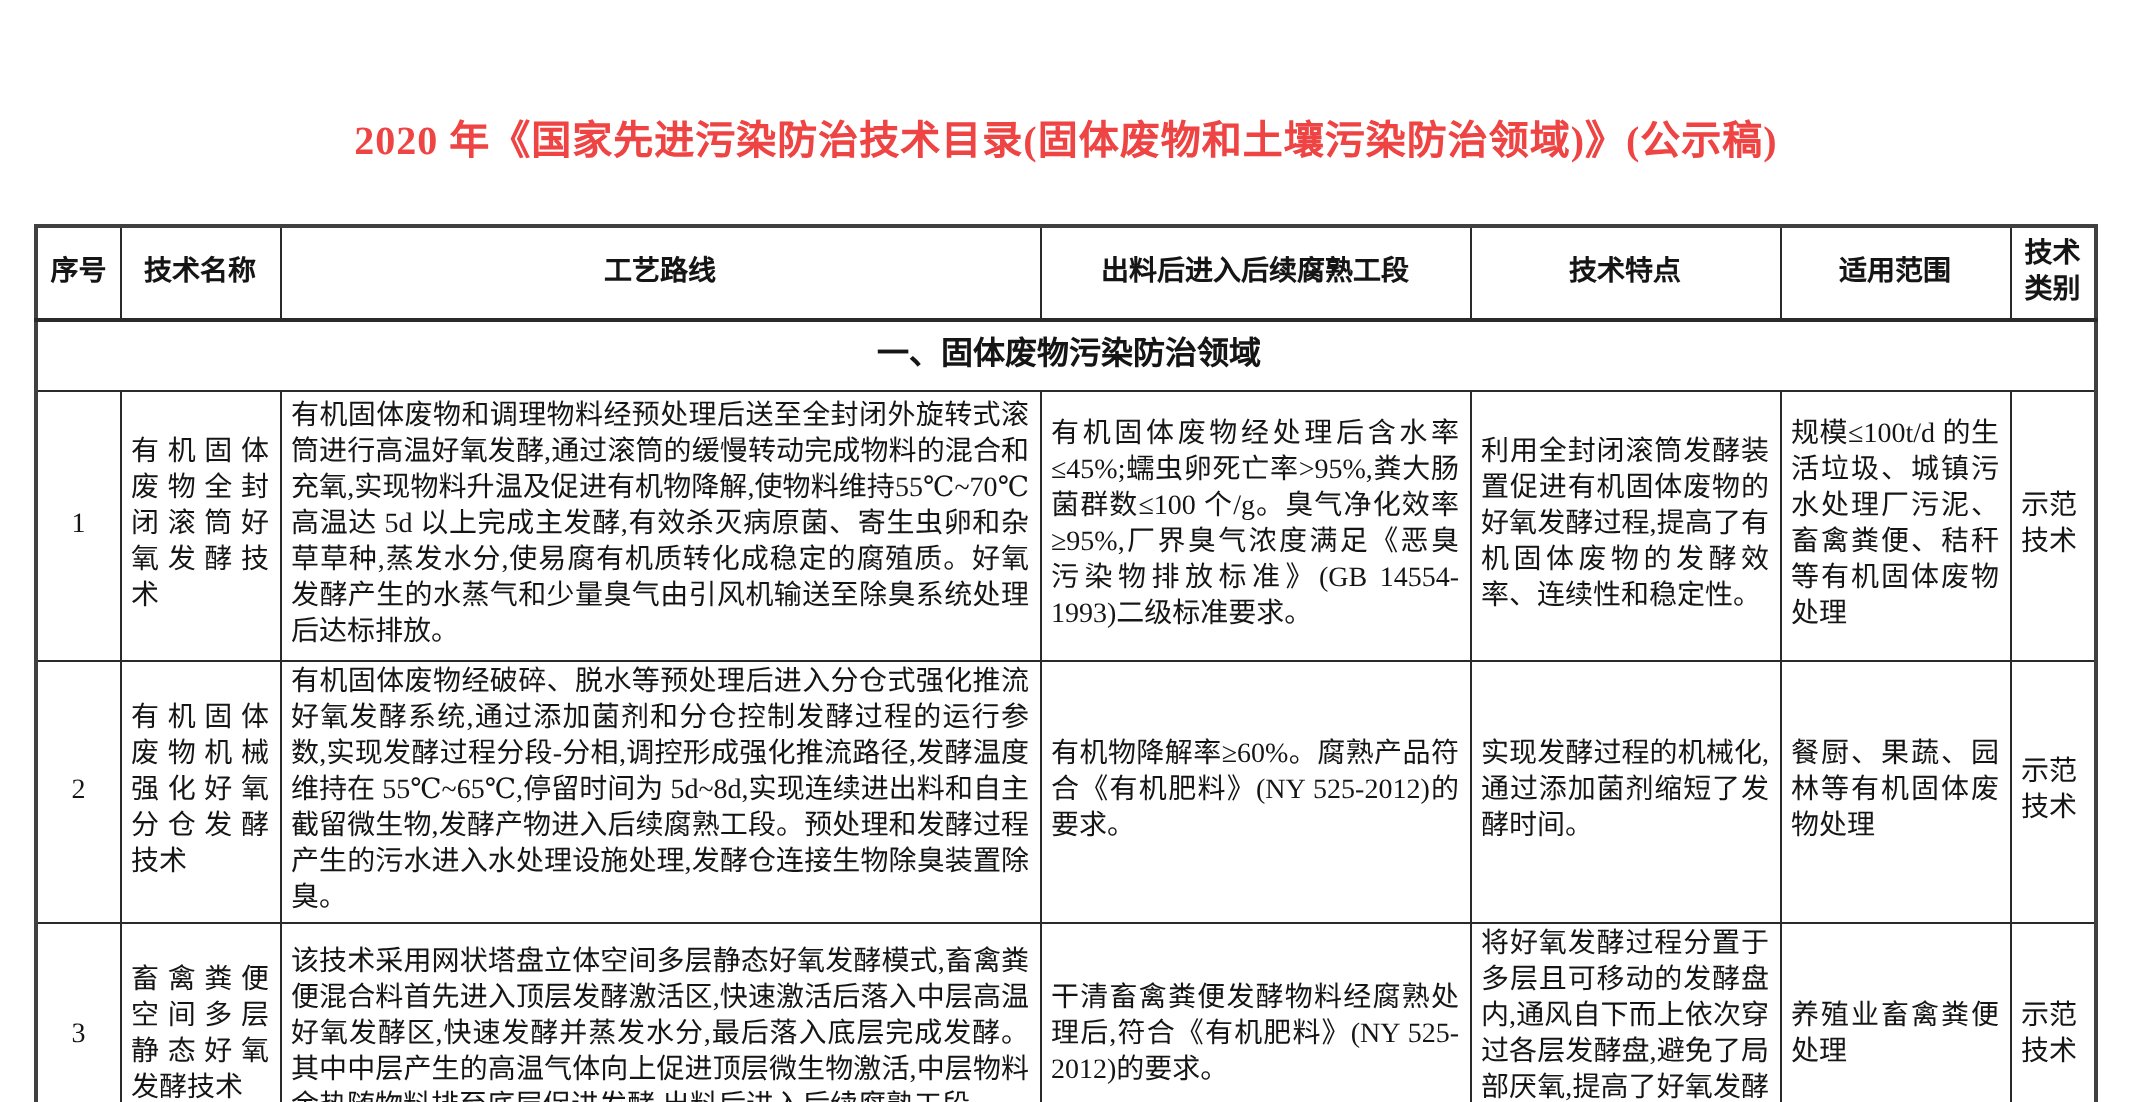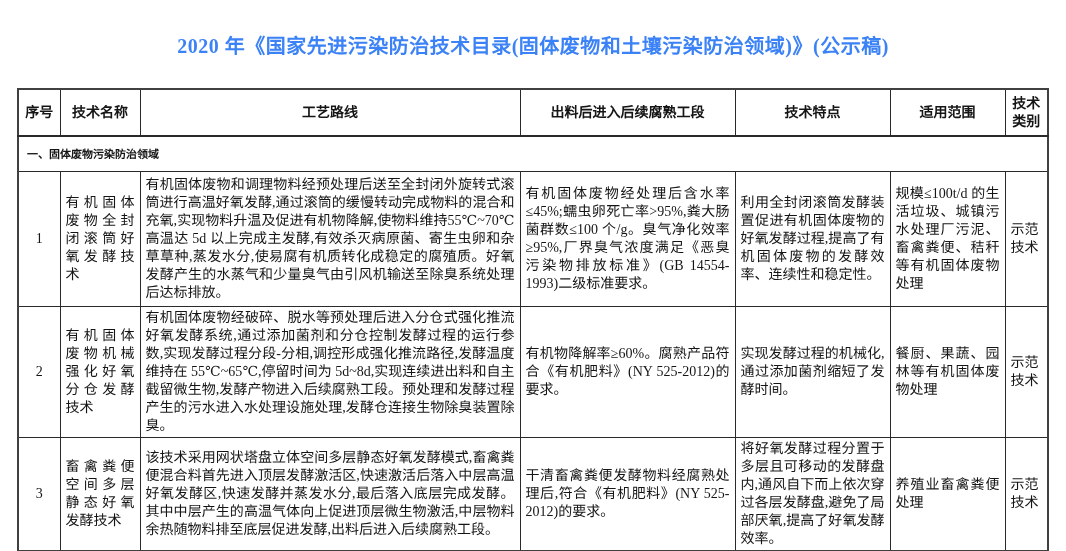--- a/index.html
+++ b/index.html
@@ -9,21 +9,22 @@
     background: #ffffff;
     color: #151515;
     font-family: "Liberation Serif", "DejaVu Serif", serif;
   }
   .page { width: 1066px; height: 551px; overflow: hidden; background:#fff; }
   .doc-title {
     height: 88px;
     display: flex; align-items: center; justify-content: center;
     font-size: 20px; font-weight: bold;
     letter-spacing: 0.5px;
-    color: #3b82f6;
+    color: #ef4444;
+    margin-top: 24px;
   }
   table.catalog {
     width: 1030px;
     margin: 0 auto;
     border-collapse: collapse;
     table-layout: fixed;
     border: 2px solid #404040;
   }
   .catalog th, .catalog td {
     border: 1px solid #2a2a2a;
@@ -35,24 +36,24 @@
   }
   .catalog thead th {
     font-weight: bold;
     text-align: center;
     height: 47px;
     border-bottom-width: 2px;
     padding: 2px 2px;
   }
   tr.section-row td {
     font-weight: bold;
-    font-size: 11px;
+    font-size: 16px;
     height: 35px;
     padding-left: 8px;
-    text-align: left;
+    text-align: center;
   }
   .cell-index { text-align: center; }
   .cell-name  { text-align: justify; padding: 2px 7px; }
   .cell-process { text-align: justify; vertical-align: middle; padding: 2px 6px; }
   .cell-indicators { text-align: justify; padding: 2px 6px; font-family: Liberation Serif, serif; }
   .cell-features { text-align: justify; padding: 2px 6px; }
   .cell-scope { text-align: justify; padding: 2px 6px; font-family: Liberation Serif, serif; }
   .cell-category { text-align: left; padding: 2px 4px; }
   tr.row-1 { height: 135px; }
   tr.row-2 { height: 127px; }

